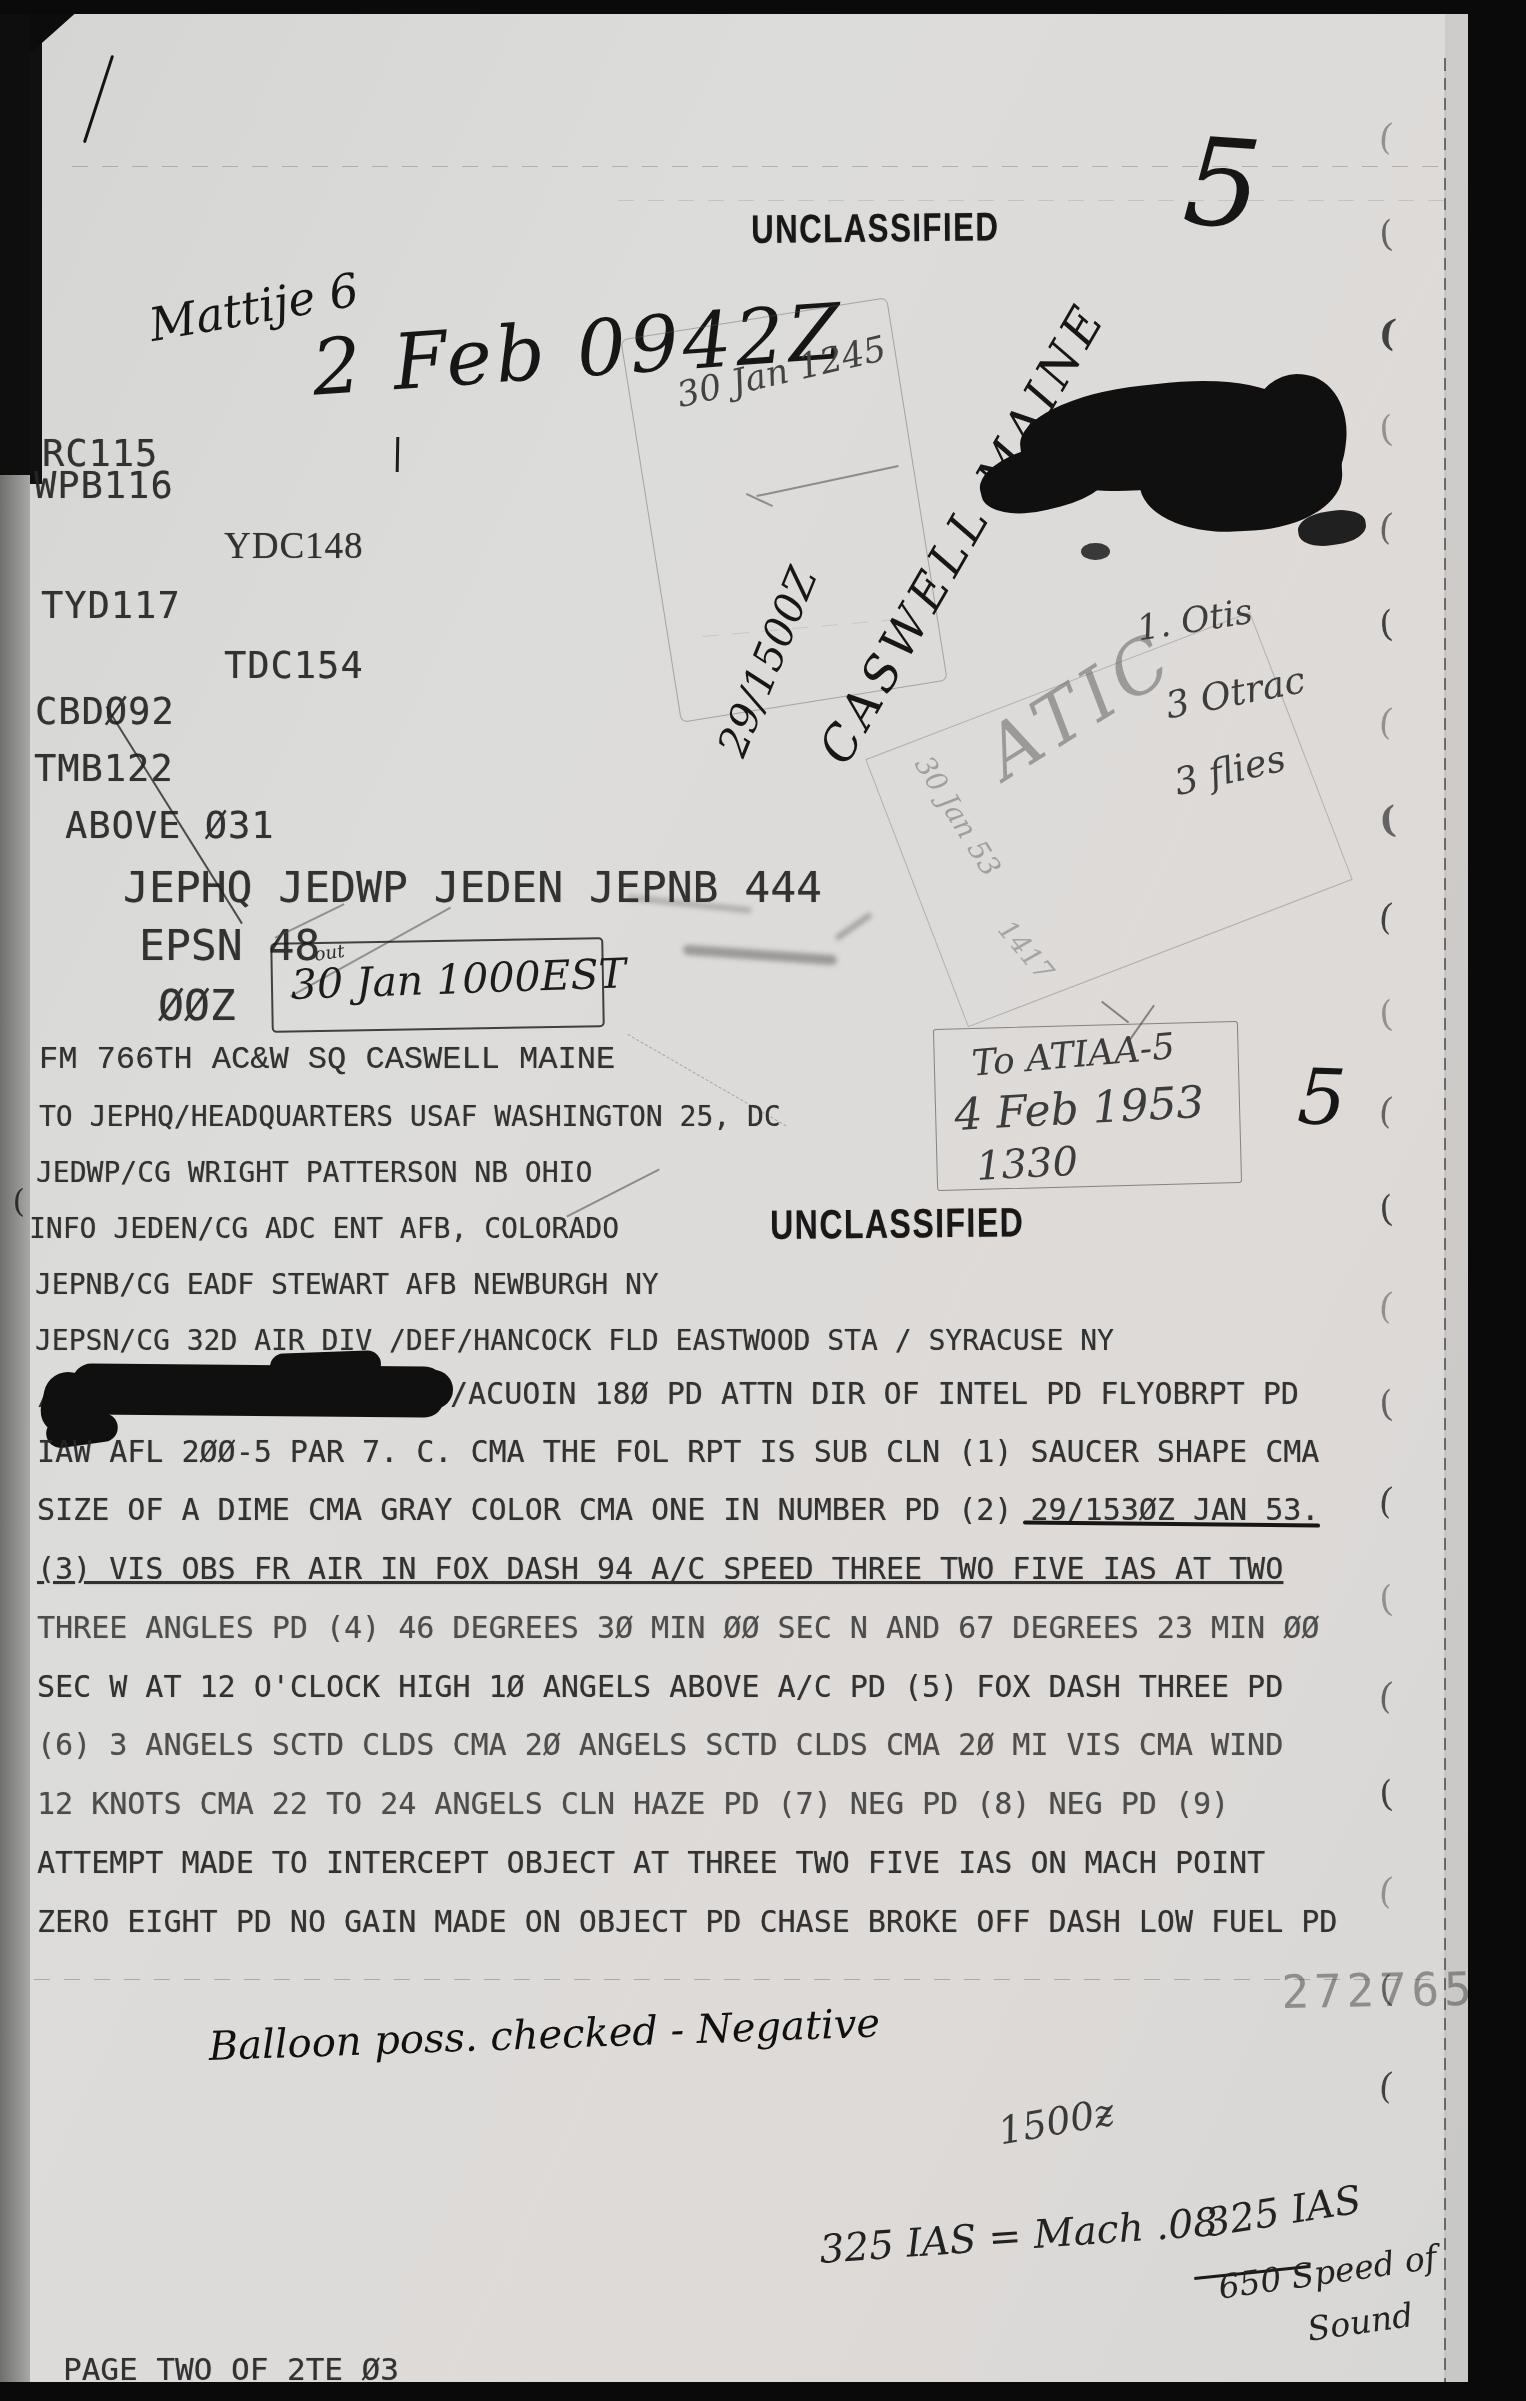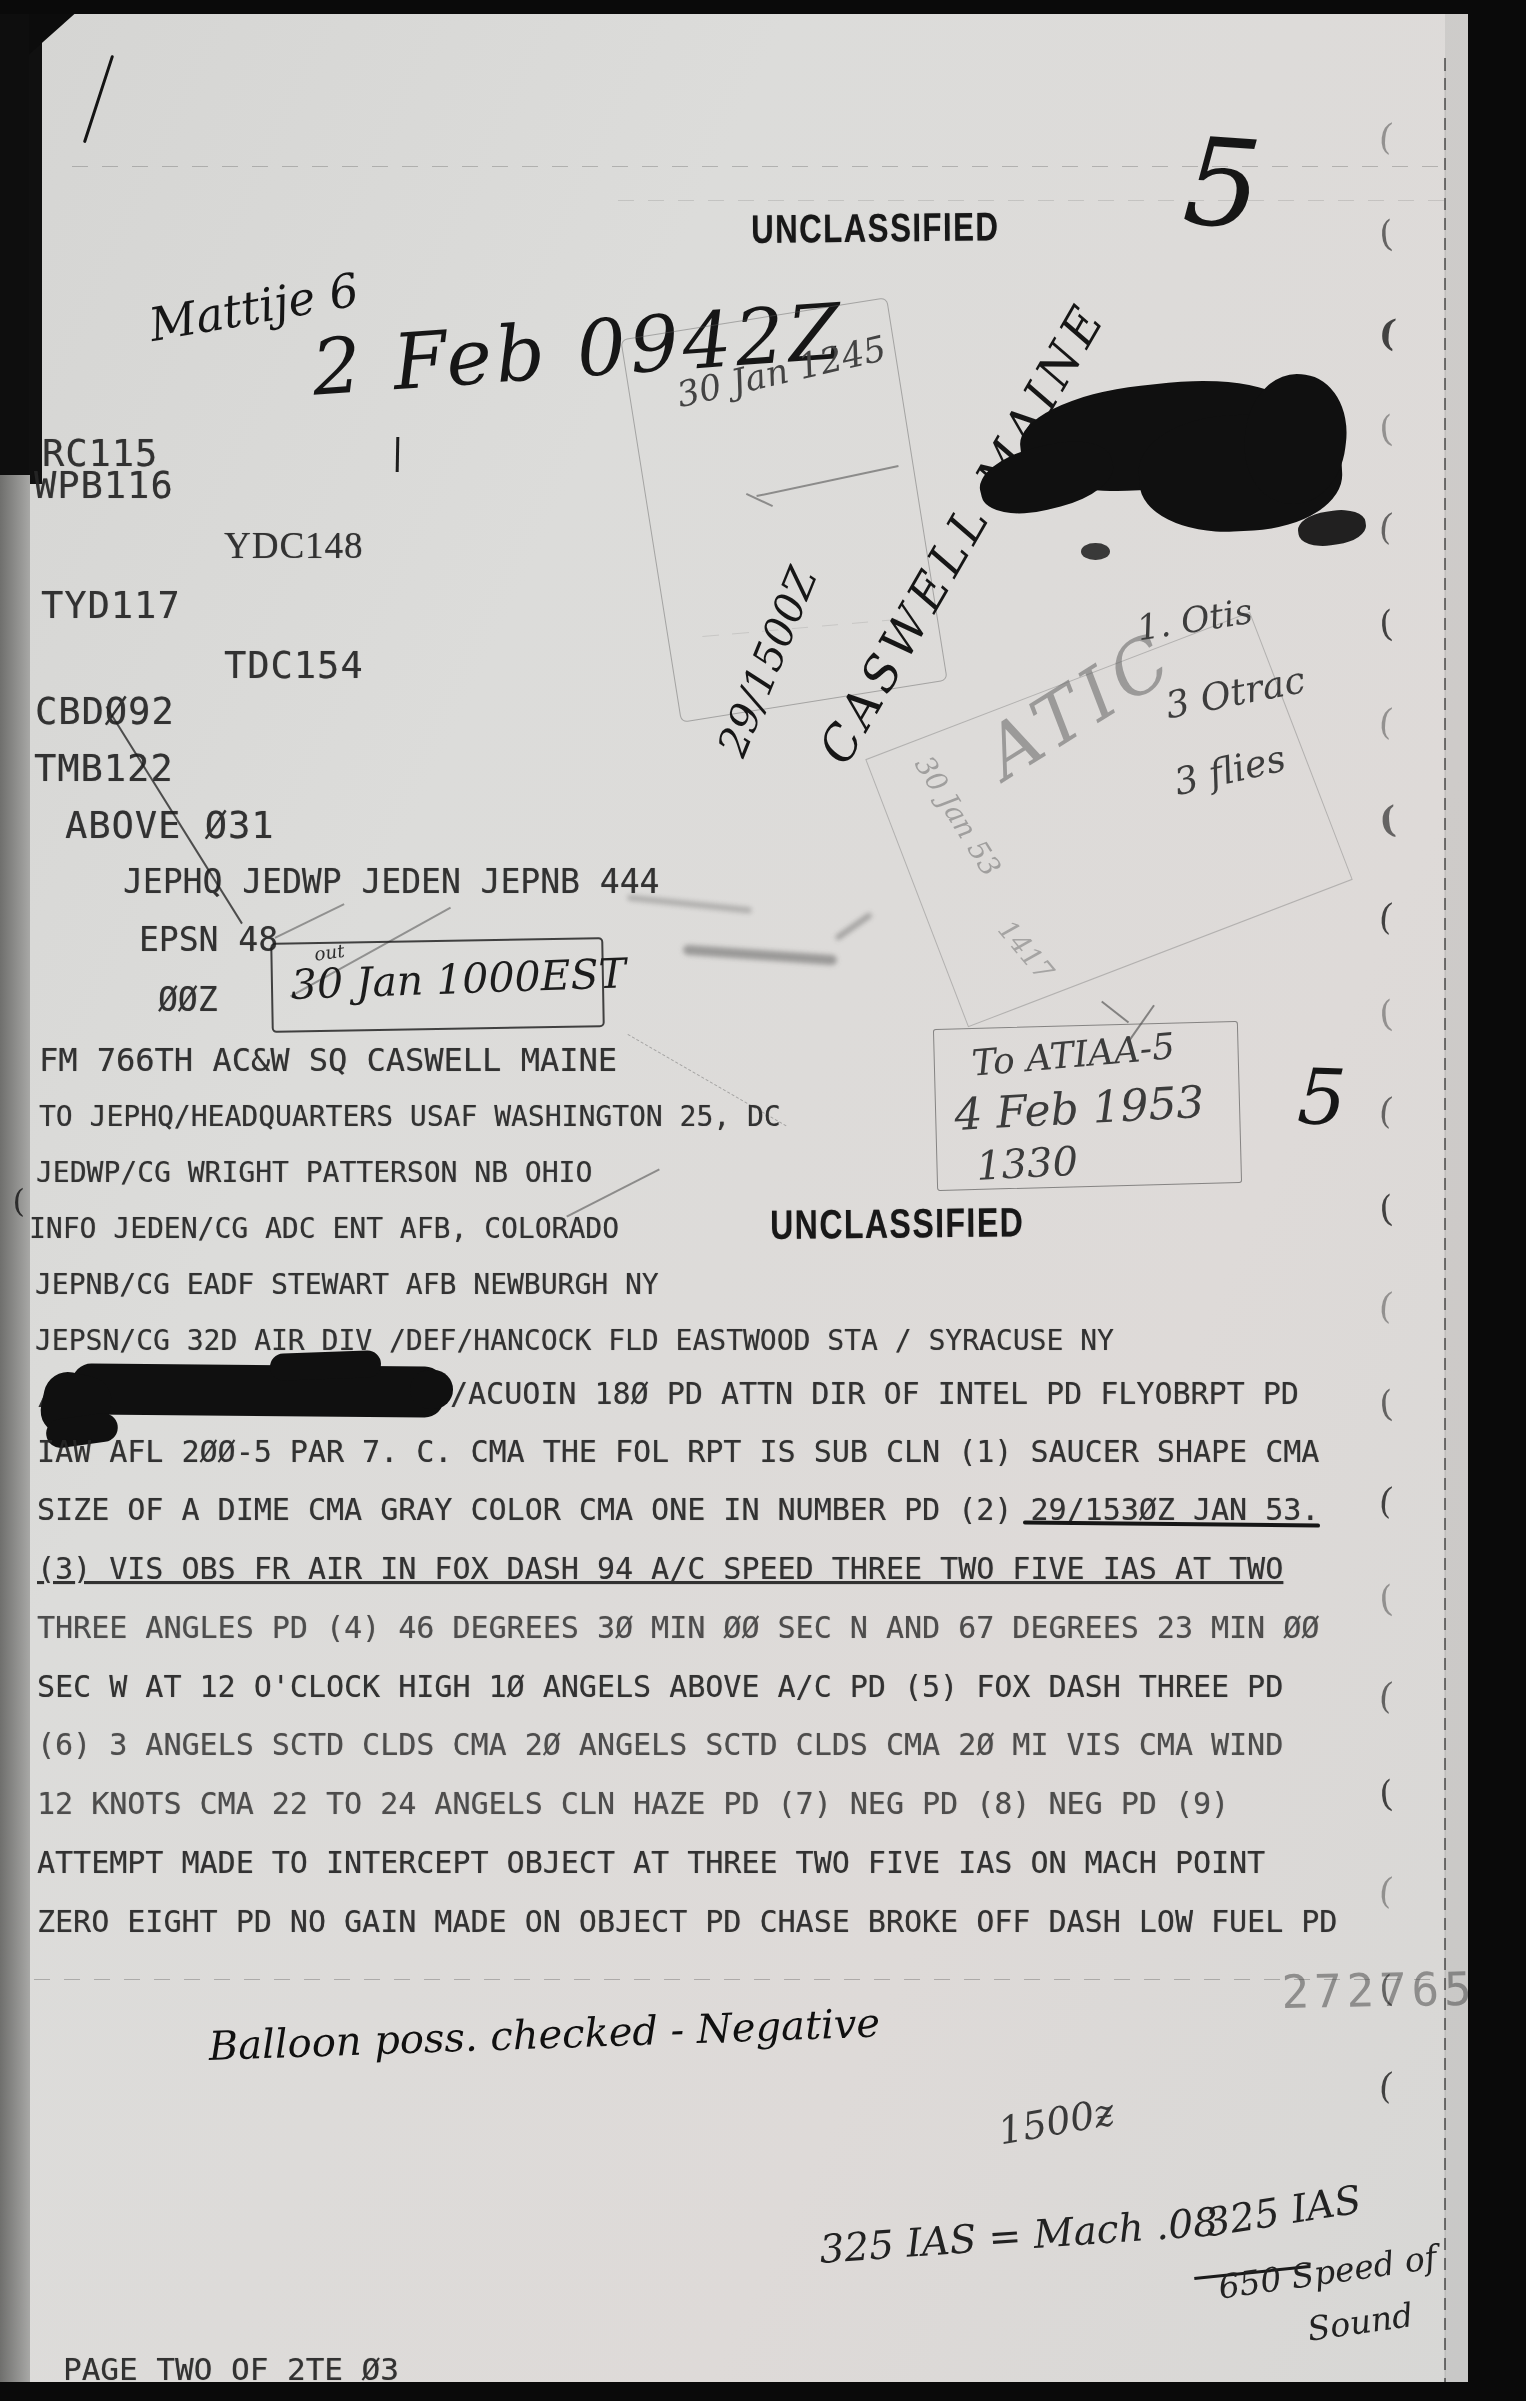--- a/index.html
+++ b/index.html
@@ -4,22 +4,22 @@
 <style>
   html,body{margin:0;padding:0;background:#0b0b0b;}
   .scan{position:relative;width:1527px;height:2401px;background:#0b0b0b;overflow:hidden;
         font-family:"DejaVu Sans Mono",monospace;}
   .paper{position:absolute;left:29px;top:13.5px;width:1440px;height:2369px;
          background:linear-gradient(115deg,#d5d5d3 0%,#dcdcda 30%,#dedad8 70%,#d7d7d5 100%);}
   .abs{position:absolute;transform-origin:left top;}
   .tw{font-family:"DejaVu Sans Mono",monospace;color:#262626;white-space:pre;
       text-shadow:0.2px 0.2px 0.8px rgba(25,25,25,.55);opacity:.93;}
   .codes{font-size:37px;letter-spacing:1px;}
-  .hdr{font-size:33px;}
-  .fm{font-size:32px;}
+  .hdr{font-size:43px;}
+  .fm{font-size:32px;font-family:Liberation Mono, monospace;}
   .addr{font-size:28px;}
   .body{font-size:30px;}
   .light{opacity:.78;}
   .hw{font-family:"DejaVu Serif","Liberation Serif",serif;font-style:italic;color:#161616;white-space:pre;}
   .pencil{color:#6e6e6e;}
   .stamp{font-family:"Liberation Sans",sans-serif;font-weight:bold;color:#181818;
          letter-spacing:1.9px;text-shadow:0 0 1px rgba(10,10,10,.45);white-space:pre;}
   .blob{position:absolute;background:#101010;}
   .stroke{position:absolute;background:#303030;}
   .boxline{position:absolute;border:1.4px solid rgba(85,85,85,.5);background:transparent;}

